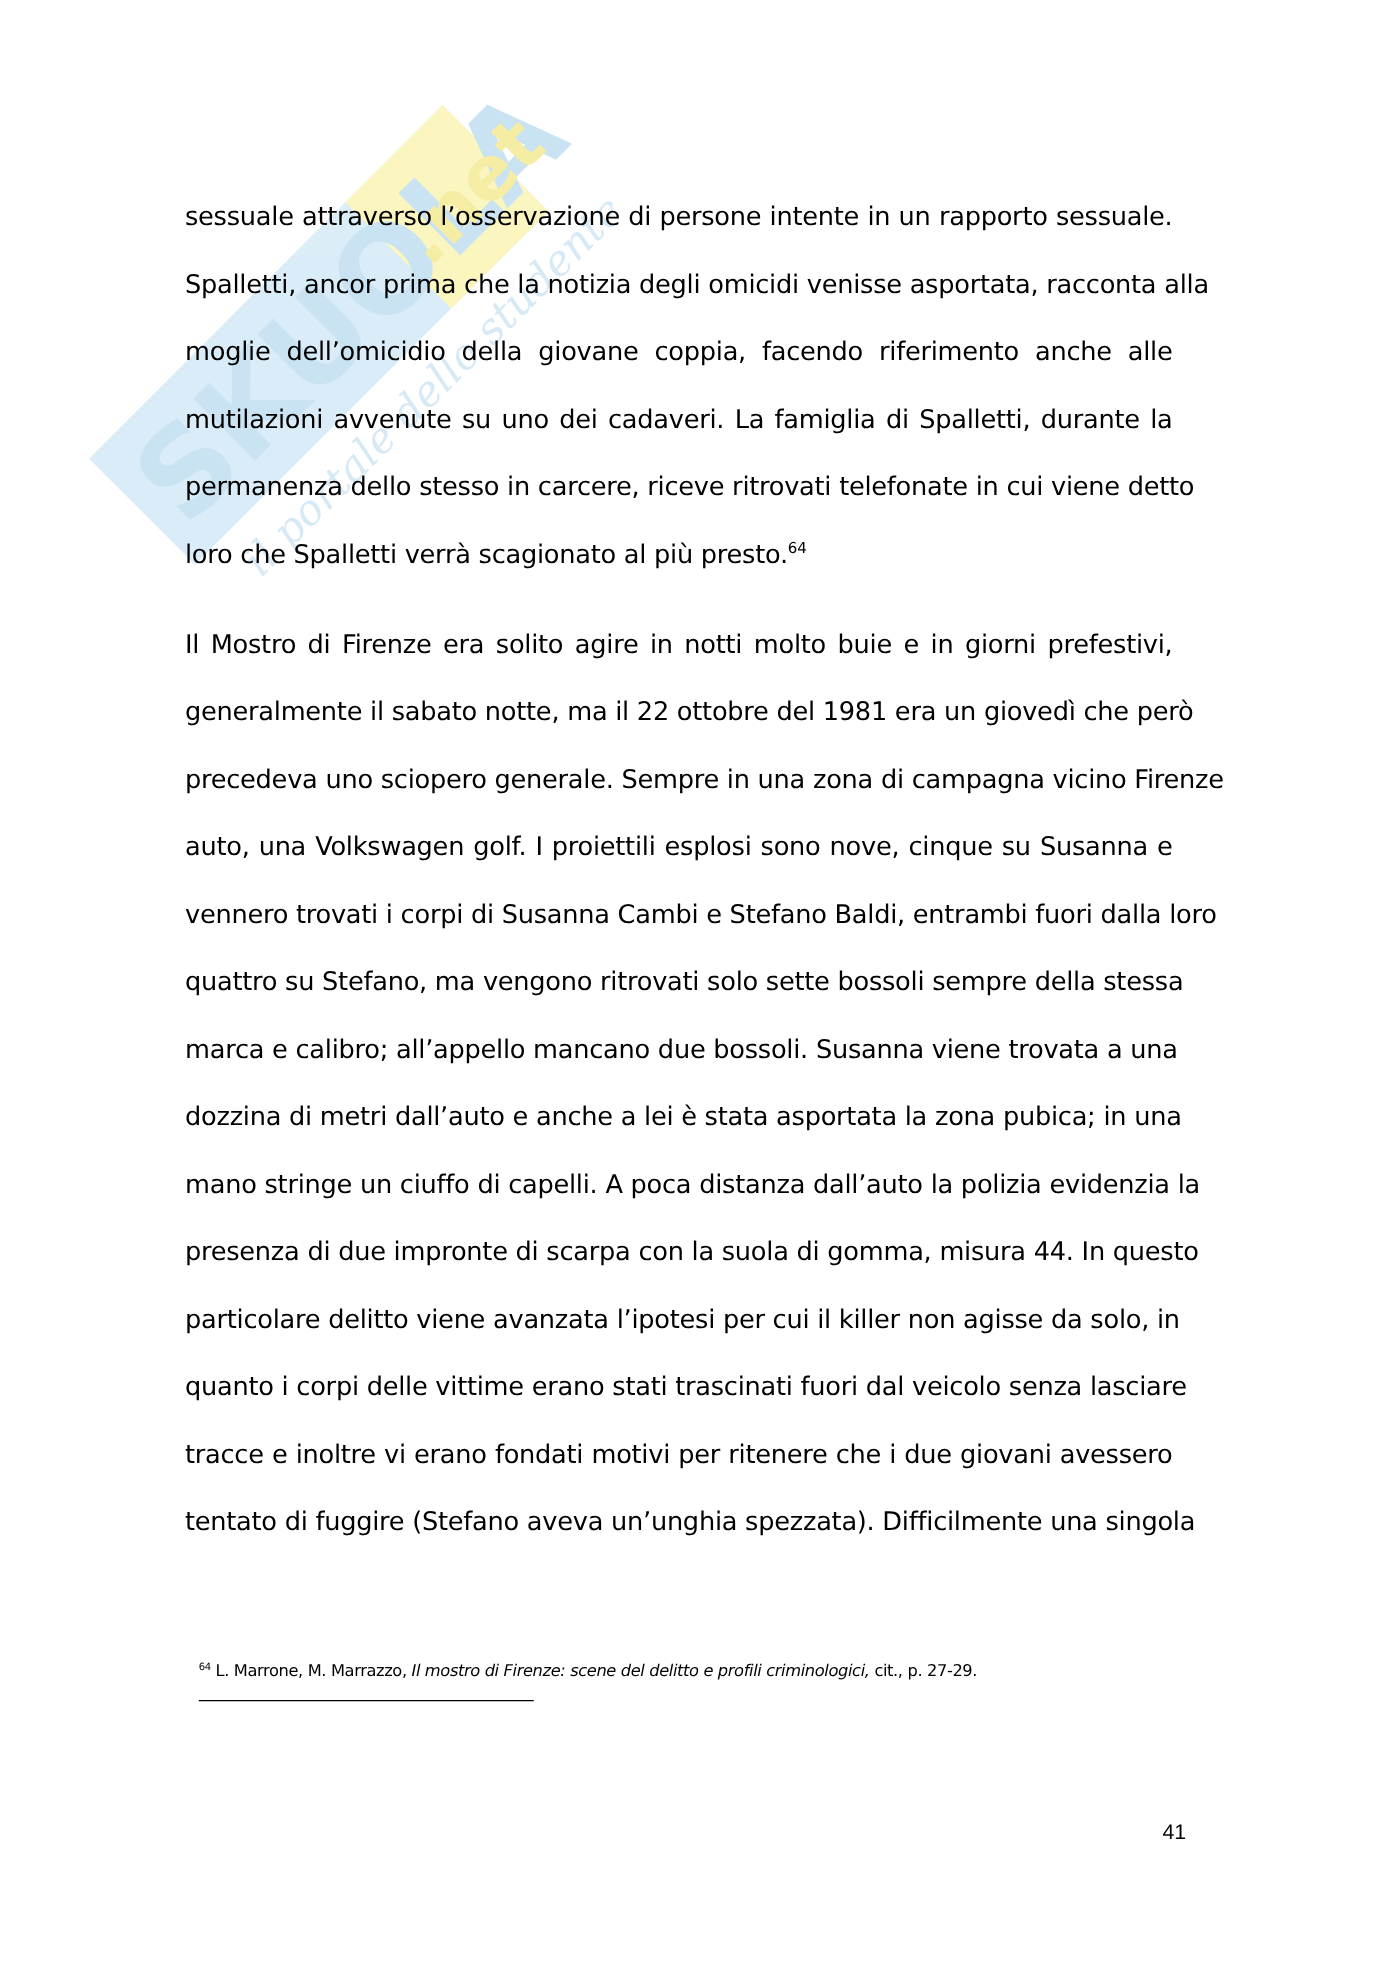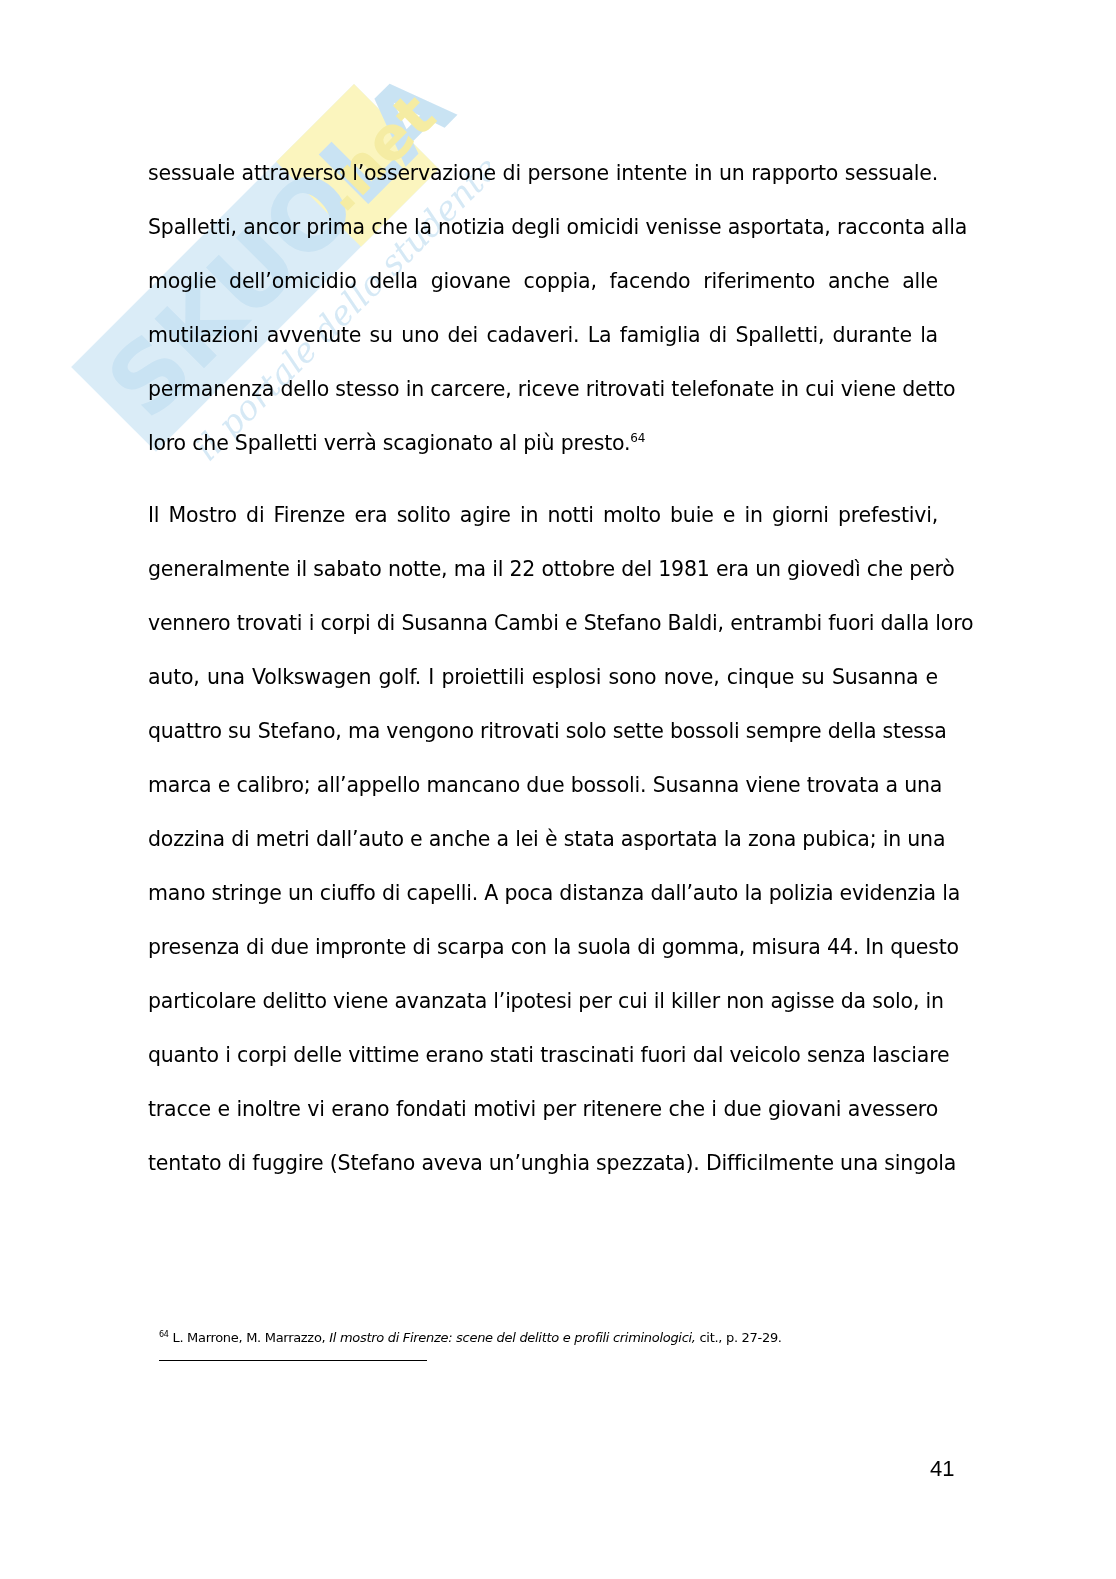--- a/index.html
+++ b/index.html
@@ -8,21 +8,21 @@
   .text-block { position: absolute; left: 148px; width: 790px; font-size: 20.5px; line-height: 54px; text-align: justify; letter-spacing: -0.2px; }
   .para1 { top: 146px; }
   .para2 { top: 488px; }
   .line { display: block; text-align: justify; text-align-last: justify; height: 54px; white-space: nowrap; overflow: visible; }
   .line.last { text-align-last: left; }
   sup { font-size: 12px; vertical-align: super; line-height: 0; }
   .footnote-rule { position: absolute; left: 159px; top: 1360px; width: 268px; height: 0; border-top: 1.5px solid #000; }
   .footnote { position: absolute; left: 159px; top: 1330px; font-size: 13px; font-family: "DejaVu Sans", sans-serif; letter-spacing: -0.3px; }
   .footnote sup { font-size: 8px; }
   .footnote i { font-style: italic; }
-  .page-number { position: absolute; left: 930px; top: 1456px; font-size: 22px; font-family: "Liberation Sans", sans-serif; }
+  .page-number { position: absolute; left: 930px; top: 1456px; font-size: 17px; font-family: "Liberation Sans", sans-serif; }
 </style>
 </head>
 <body>
 
 <svg class="watermark" viewBox="0 0 470 470" xmlns="http://www.w3.org/2000/svg">
   <g transform="rotate(-45 235 235)" opacity="0.9">
     <rect x="40" y="170" width="400" height="120" fill="#d7ebf7"></rect>
     <rect x="330" y="170" width="110" height="120" fill="#fbf5b8"></rect>
     <text x="55" y="265" font-family="DejaVu Sans, sans-serif" font-weight="bold" font-size="96" fill="#c4e0f2">SKUOLA</text>
     <text x="340" y="255" font-family="DejaVu Sans, sans-serif" font-weight="bold" font-size="60" fill="#f4eb9a">.net</text>
@@ -35,22 +35,23 @@
   <span class="line">Spalletti, ancor prima che la notizia degli omicidi venisse asportata, racconta alla</span>
   <span class="line">moglie dell’omicidio della giovane coppia, facendo riferimento anche alle</span>
   <span class="line">mutilazioni avvenute su uno dei cadaveri. La famiglia di Spalletti, durante la</span>
   <span class="line">permanenza dello stesso in carcere, riceve ritrovati telefonate in cui viene detto</span>
   <span class="line last"><span>loro che Spalletti verrà scagionato al più presto.</span><sup>64</sup></span>
 </div>
 
 <div class="text-block para2">
   <span class="line">Il Mostro di Firenze era solito agire in notti molto buie e in giorni prefestivi,</span>
   <span class="line">generalmente il sabato notte, ma il 22 ottobre del 1981 era un giovedì che però</span>
+  <span class="line">precedeva uno sciopero generale. Sempre in una zona di campagna vicino Firenze</span>
+  <span class="line">auto, una Volkswagen golf. I proiettili esplosi sono nove, cinque su Susanna e</span>
   <span class="line">vennero trovati i corpi di Susanna Cambi e Stefano Baldi, entrambi fuori dalla loro</span>
-  <span class="line">auto, una Volkswagen golf. I proiettili esplosi sono nove, cinque su Susanna e</span>
   <span class="line">quattro su Stefano, ma vengono ritrovati solo sette bossoli sempre della stessa</span>
   <span class="line">marca e calibro; all’appello mancano due bossoli. Susanna viene trovata a una</span>
   <span class="line">dozzina di metri dall’auto e anche a lei è stata asportata la zona pubica; in una</span>
   <span class="line">mano stringe un ciuffo di capelli. A poca distanza dall’auto la polizia evidenzia la</span>
   <span class="line">presenza di due impronte di scarpa con la suola di gomma, misura 44. In questo</span>
   <span class="line">particolare delitto viene avanzata l’ipotesi per cui il killer non agisse da solo, in</span>
   <span class="line">quanto i corpi delle vittime erano stati trascinati fuori dal veicolo senza lasciare</span>
   <span class="line">tracce e inoltre vi erano fondati motivi per ritenere che i due giovani avessero</span>
   <span class="line">tentato di fuggire (Stefano aveva un’unghia spezzata). Difficilmente una singola</span>
 </div>

